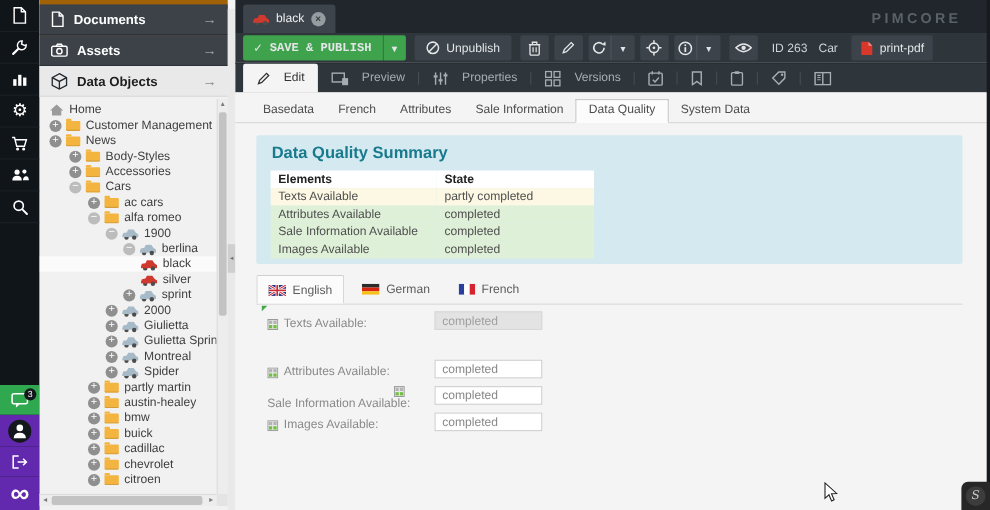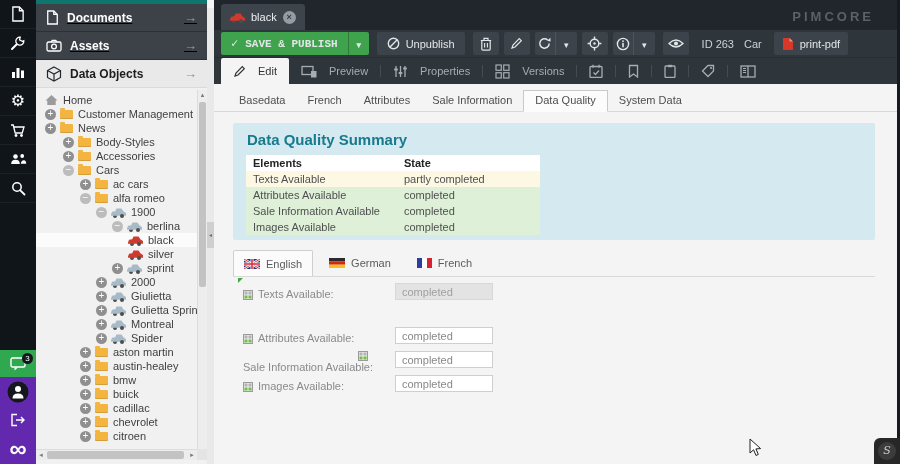--- a/index.html
+++ b/index.html
@@ -18,21 +18,21 @@
   .ib-chat { height:27px; flex:0 0 27px; background:#2fa84f; position:relative; border:none; }
   .ib-badge { position:absolute; right:3px; top:3px; min-width:11px; height:11px; border-radius:6px; background:#12171c; color:#fff; font-size:8px; line-height:11px; text-align:center; padding:0 2px; }
   .ib-purple { background:#6229ae; border:none; }
   .ib-person { height:29px; flex:0 0 29px; }
   .ib-logout { height:27px; flex:0 0 27px; }
   .ib-logo { height:31px; flex:0 0 31px; }
   .ib-logo::before { content:"\221E"; font-size:24px; font-weight:bold; color:#fff; line-height:26px; }
 
   
   #sidepanel { position:absolute; left:36px; top:0; width:171px; height:464px; background:#f1f1f1; }
-  #acc-top { background:#0f766e; padding-top:4px;text-decoration:underline; }
+  #acc-top { background:#a16207; padding-top:4px; }
   .acc-h { height:28px; display:flex; align-items:center; gap:8px; padding:0 10px; font-size:12px; font-weight:bold; cursor:pointer; }
   .acc-dark { background:#3d4248; color:#fff; border-bottom:1px solid #2c3137; }
   .acc-light { background:#e9e9e9; color:#1d1d1d; border-bottom:1px solid #dadada; }
   .acc-arrow { margin-left:auto; font-size:13px; font-weight:normal; }
   .acc-dark .acc-arrow { color:#9aa0a6; }
   .acc-light .acc-arrow { color:#8b8b8b; }
   .acc-arrow::before { content:"\2192"; }
 
   #tree { position:absolute; top:90px; left:0; right:10px; bottom:15px; overflow:hidden; padding-top:3px; }
   .trow { height:14px; display:flex; align-items:center; white-space:nowrap; color:#3e3e3e; cursor:pointer; }
@@ -366,21 +366,21 @@
       <div class="trow lvl3">
           <span class="exp plus"></span>
           <span class="car">
             <span class="body"></span>
           </span>
           <span class="tlabel">Spider</span>
         </div>
       <div class="trow lvl2">
           <span class="exp plus"></span>
           <span class="folder"></span>
-          <span class="tlabel">aston martin</span>
+          <span class="tlabel">partly martin</span>
         </div>
       <div class="trow lvl2">
           <span class="exp plus"></span>
           <span class="folder"></span>
           <span class="tlabel">austin-healey</span>
         </div>
       <div class="trow lvl2">
           <span class="exp plus"></span>
           <span class="folder"></span>
           <span class="tlabel">bmw</span>

